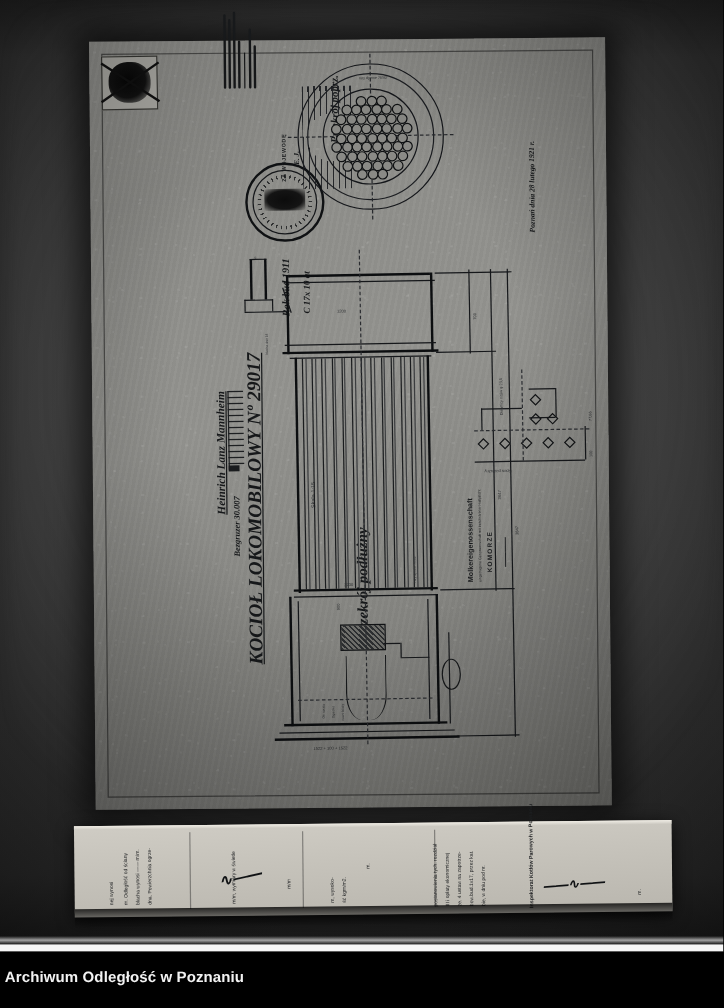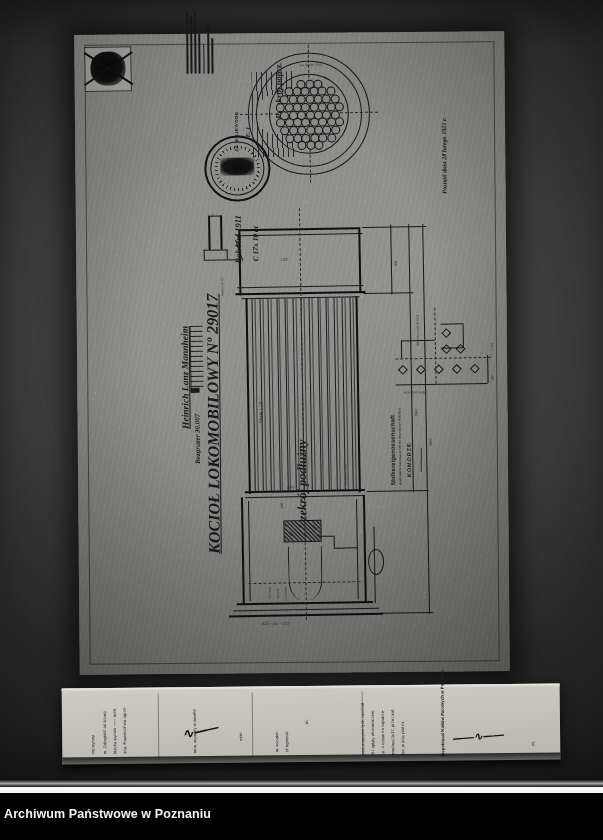--- a/index.html
+++ b/index.html
@@ -443,16 +443,16 @@
 
     <div class="sig" style="left:390px;top:44px;font-size:11px;transform:rotate(-4deg);">⸺∿⸺</div>
     <div class="sig" style="left:120px;top:34px;font-size:13px;transform:rotate(-12deg);">∿⸺</div>
 
     <div class="doc-shadow"></div>
   </div>
 
   <div class="footer-line"></div>
   <div class="footer-white"></div>
   <div class="footer">
-    <div class="cap">Archiwum Państwowe w Poznaniu</div>
+    <div class="cap">Archiwum Odległość w Poznaniu</div>
   </div>
 
 </div>
 
 </body></html>

